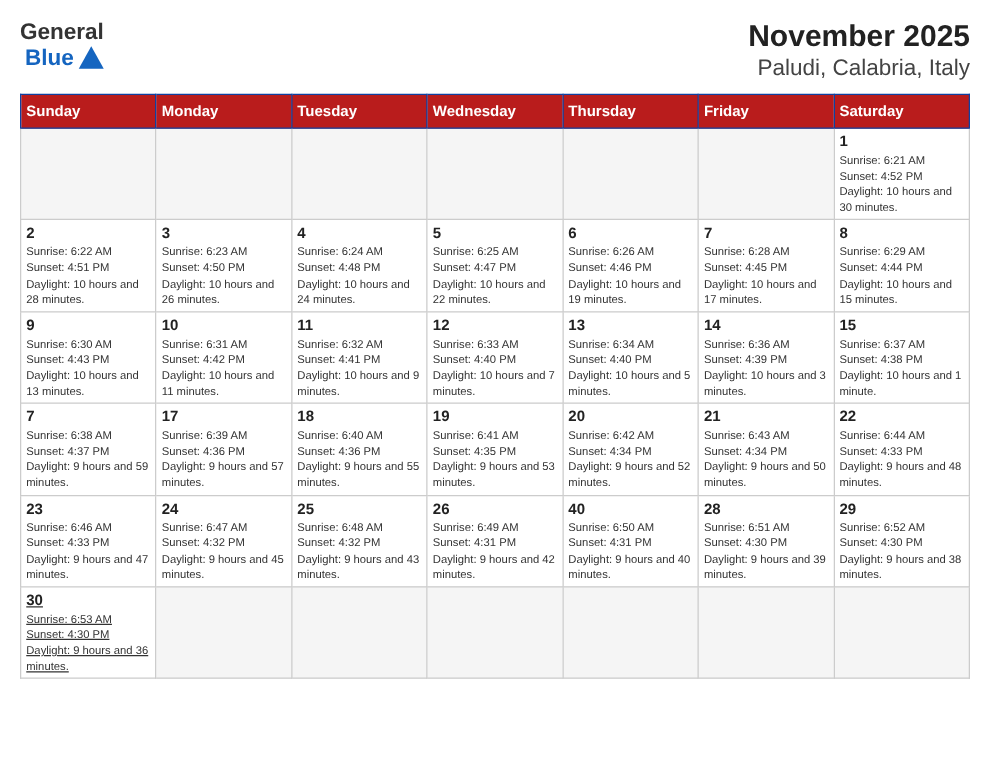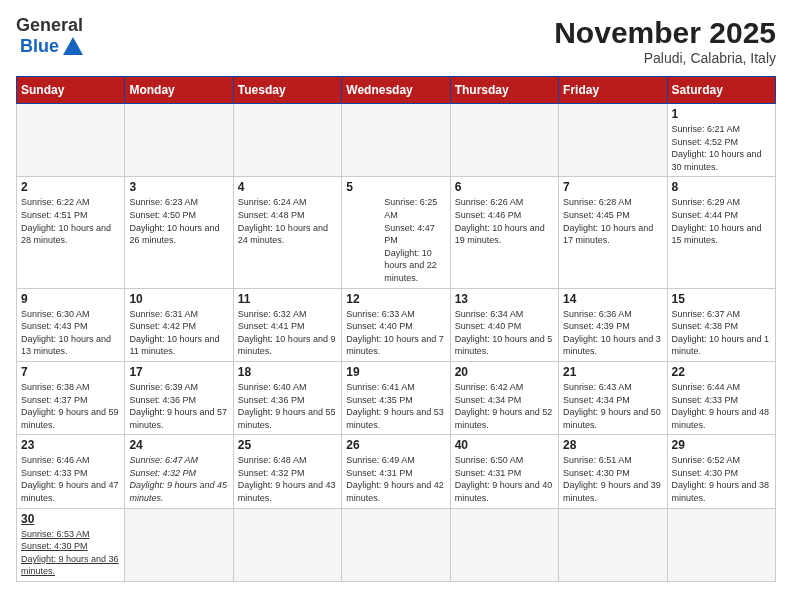--- a/index.html
+++ b/index.html
@@ -18,26 +18,26 @@
     }
     .logo {
       display: flex;
       align-items: center;
       gap: 4px;
     }
     .title-area {
       text-align: right;
     }
     .main-title {
-      font-size: 30px;
+      font-size: 24px;
       font-weight: bold;
       color: #222;
     }
     .subtitle {
-      font-size: 14px;
+      font-size: 18px;
       color: #444;
     }
     .calendar {
       width: 100%;
       border-collapse: collapse;
       border: 1px solid #ccc;
     }
     .calendar th {
       background: #b91c1c;
       color: #fff;
@@ -142,21 +142,21 @@
 Daylight: 10 hours and 26 minutes.</div>
         </td>
         <td>
           <span class="day-number">4</span>
           <div class="day-info" style="white-space: pre-line;">Sunrise: 6:24 AM
 Sunset: 4:48 PM
 Daylight: 10 hours and 24 minutes.</div>
         </td>
         <td>
           <span class="day-number">5</span>
-          <div class="day-info" style="white-space: pre-line; margin-left: 38px;">Sunrise: 6:25 AM
+          <div class="day-info" style="white-space: pre-line;">Sunrise: 6:25 AM
 Sunset: 4:47 PM
 Daylight: 10 hours and 22 minutes.</div>
         </td>
         <td>
           <span class="day-number">6</span>
           <div class="day-info" style="white-space: pre-line;">Sunrise: 6:26 AM
 Sunset: 4:46 PM
 Daylight: 10 hours and 19 minutes.</div>
         </td>
         <td>
@@ -262,21 +262,21 @@
       </tr>
       <tr>
         <td>
           <span class="day-number">23</span>
           <div class="day-info" style="white-space: pre-line;">Sunrise: 6:46 AM
 Sunset: 4:33 PM
 Daylight: 9 hours and 47 minutes.</div>
         </td>
         <td>
           <span class="day-number">24</span>
-          <div class="day-info" style="white-space: pre-line; font-style: italic;">Sunrise: 6:47 AM
+          <div class="day-info" style="white-space: pre-line;">Sunrise: 6:47 AM
 Sunset: 4:32 PM
 Daylight: 9 hours and 45 minutes.</div>
         </td>
         <td>
           <span class="day-number">25</span>
           <div class="day-info" style="white-space: pre-line;">Sunrise: 6:48 AM
 Sunset: 4:32 PM
 Daylight: 9 hours and 43 minutes.</div>
         </td>
         <td>

